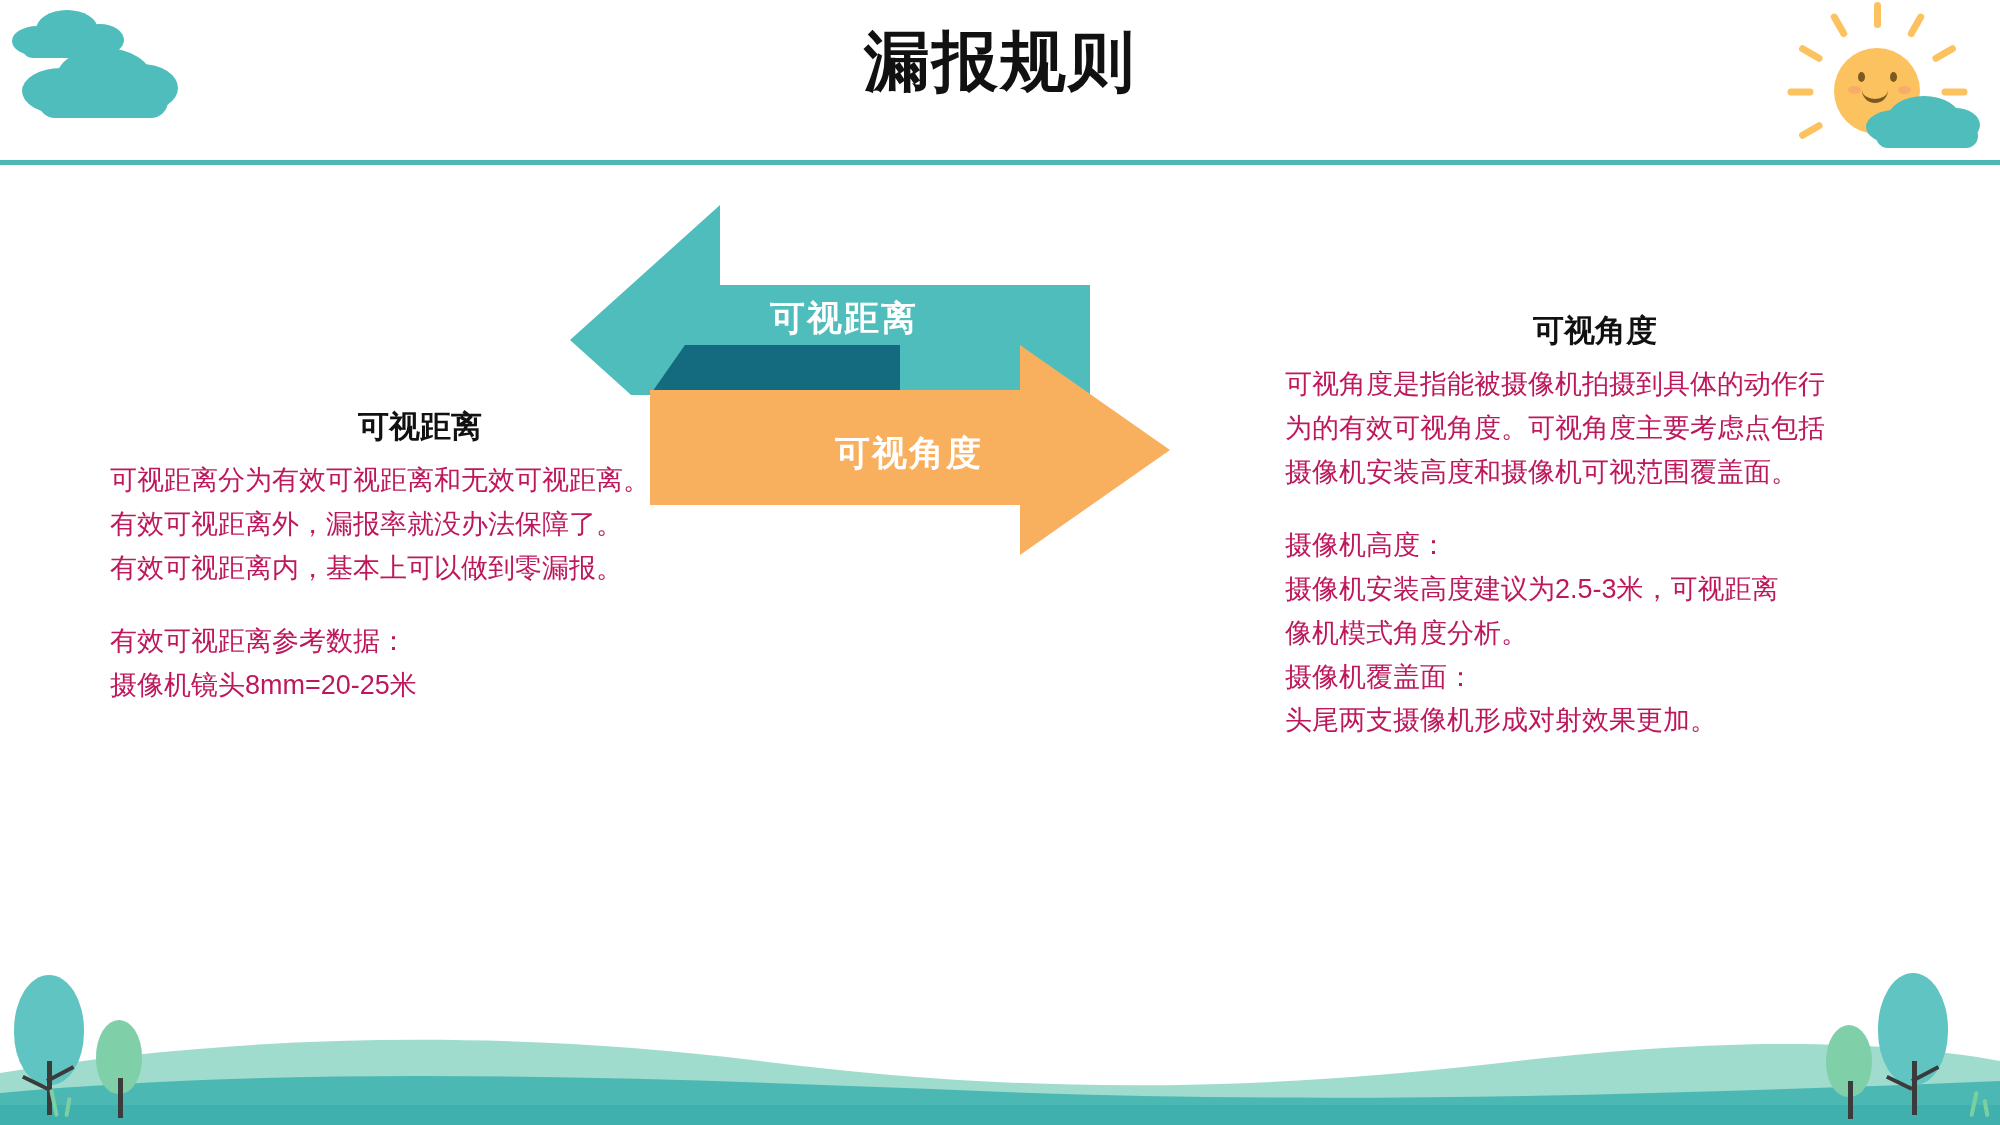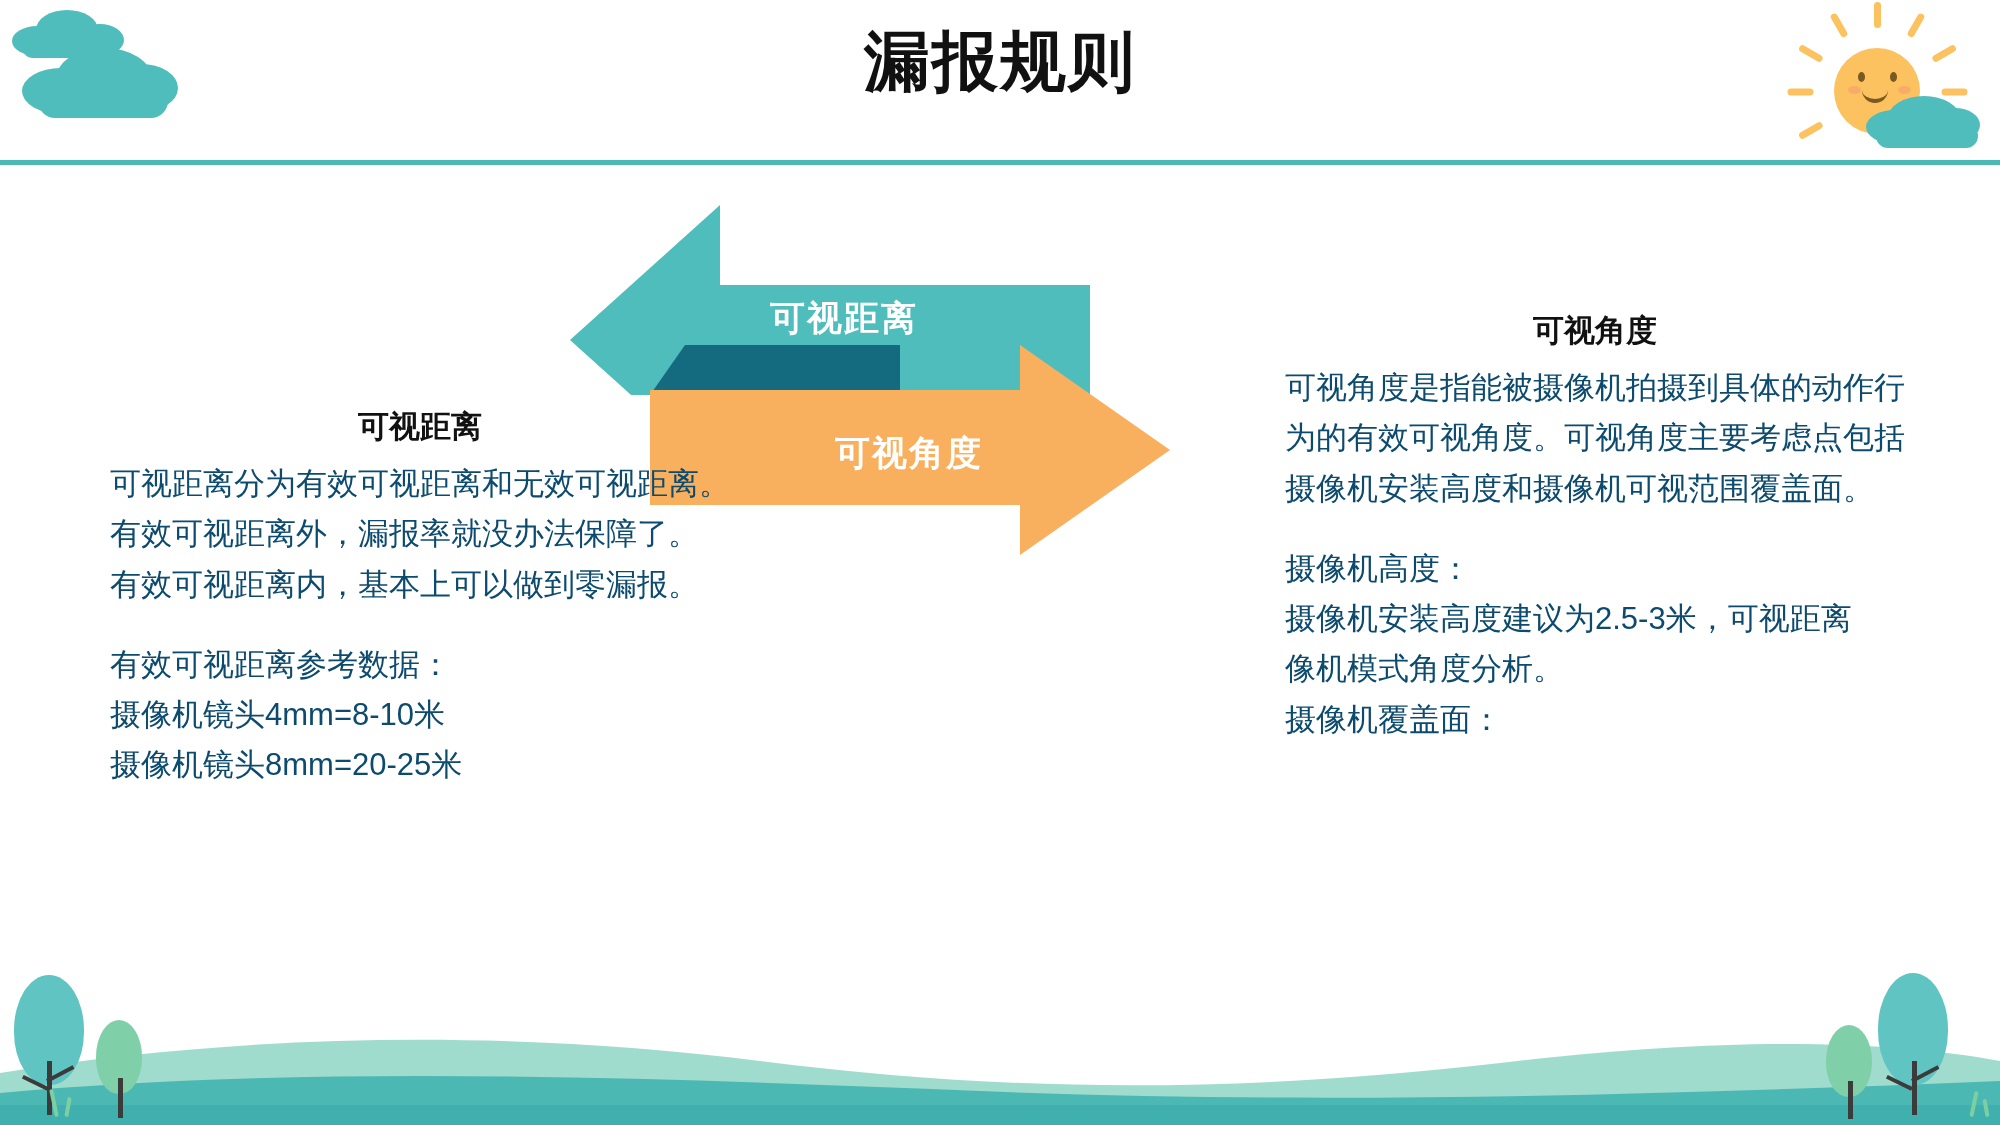--- a/index.html
+++ b/index.html
@@ -102,22 +102,22 @@
 
   
   .col-heading {
     font-size: 31px;
     font-weight: bold;
     color: #111111;
     text-align: center;
     line-height: 1.2;
   }
   .col-body {
-    font-size: 31px;
-    color: #0c4a6e;
+    font-size: 27px;
+    color: #be185d;
     line-height: 1.62;
   }
   .col-body .ln { display: block; white-space: nowrap; }
   .col-body .gap { display: block; height: 30px; }
 
   #left-col {
     position: absolute;
     left: 110px;
     top: 408px;
     width: 620px;
@@ -226,36 +226,36 @@
   </div>
 
   <div id="left-col">
     <div class="col-heading">可视距离</div>
     <div class="col-body">
       <span class="ln">可视距离分为有效可视距离和无效可视距离。</span>
       <span class="ln">有效可视距离外，漏报率就没办法保障了。</span>
       <span class="ln">有效可视距离内，基本上可以做到零漏报。</span>
       <span class="gap"></span>
       <span class="ln">有效可视距离参考数据：</span>
-      <span class="ln">摄像机镜头4mm=8-10米</span>
       <span class="ln">摄像机镜头8mm=20-25米</span>
     </div>
   </div>
 
   <div id="right-col">
     <div class="col-heading">可视角度</div>
     <div class="col-body">
       <span class="ln">可视角度是指能被摄像机拍摄到具体的动作行</span>
       <span class="ln">为的有效可视角度。可视角度主要考虑点包括</span>
       <span class="ln">摄像机安装高度和摄像机可视范围覆盖面。</span>
       <span class="gap"></span>
       <span class="ln">摄像机高度：</span>
       <span class="ln">摄像机安装高度建议为2.5-3米，可视距离</span>
       <span class="ln">像机模式角度分析。</span>
       <span class="ln">摄像机覆盖面：</span>
+      <span class="ln">头尾两支摄像机形成对射效果更加。</span>
     </div>
   </div>
 
   <div class="ground-band">
 
     <svg width="2000" height="160" viewBox="0 0 2000 160" style="position:absolute; left:0; bottom:0;">
       <path d="M0,108 C260,66 520,66 760,96 C1010,128 1240,128 1500,98 C1720,72 1880,74 2000,96 L2000,160 L0,160 Z" fill="#8fd6c4" opacity="0.85"></path>
       <path d="M0,128 C300,100 640,112 980,126 C1320,140 1660,130 2000,116 L2000,160 L0,160 Z" fill="#4cb8b4"></path>
       <rect x="0" y="140" width="2000" height="20" fill="#3fb0ae"></rect>
     </svg>

